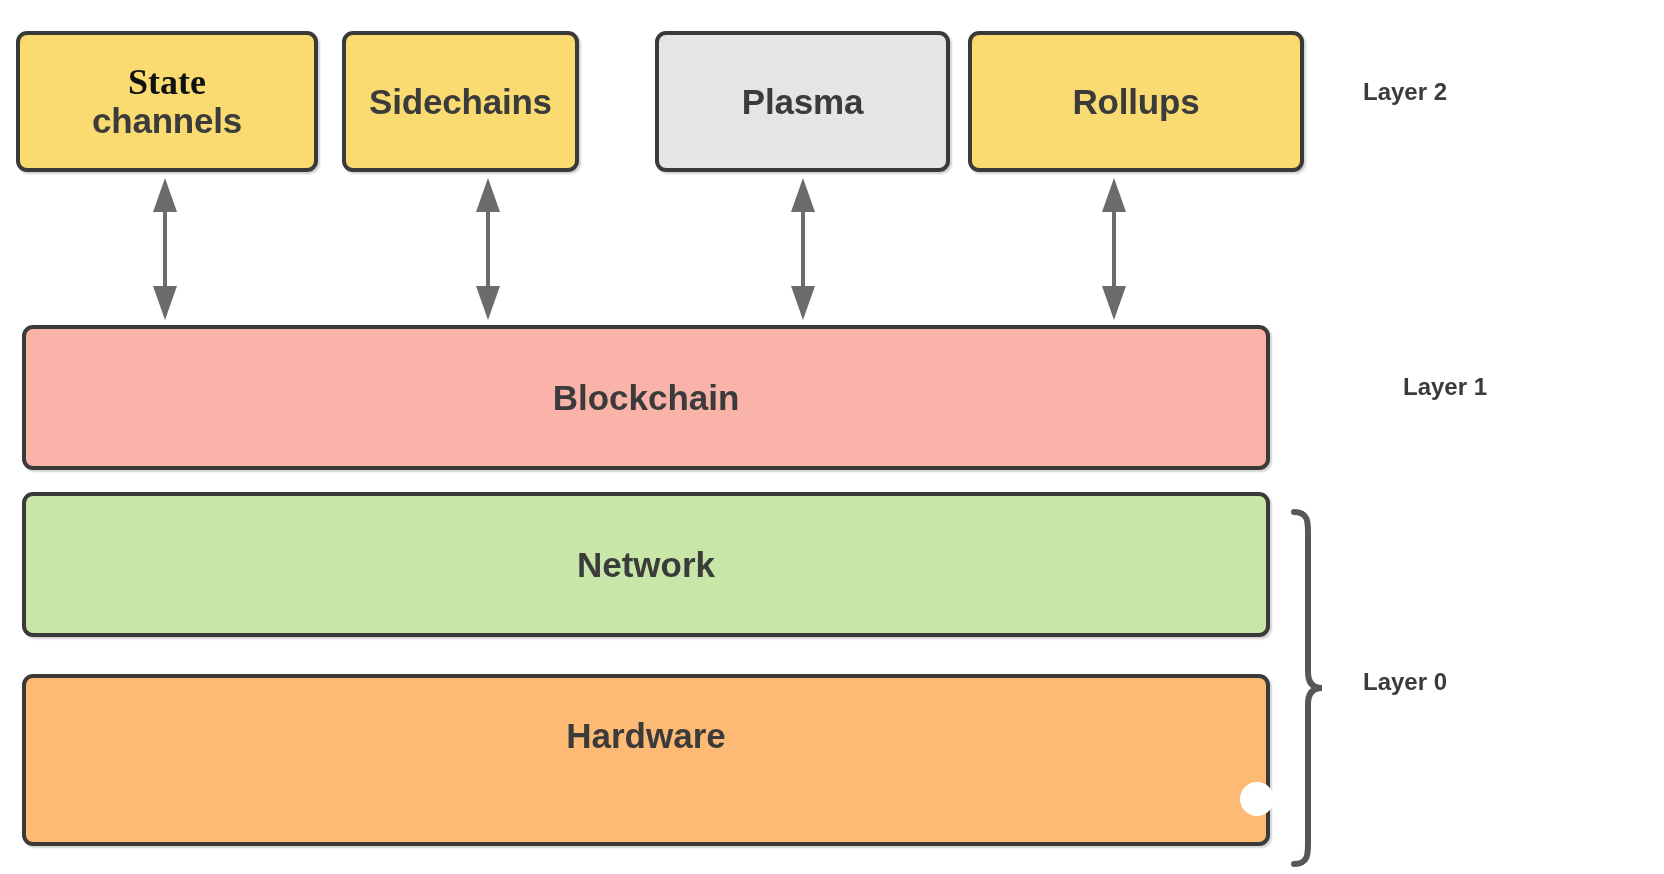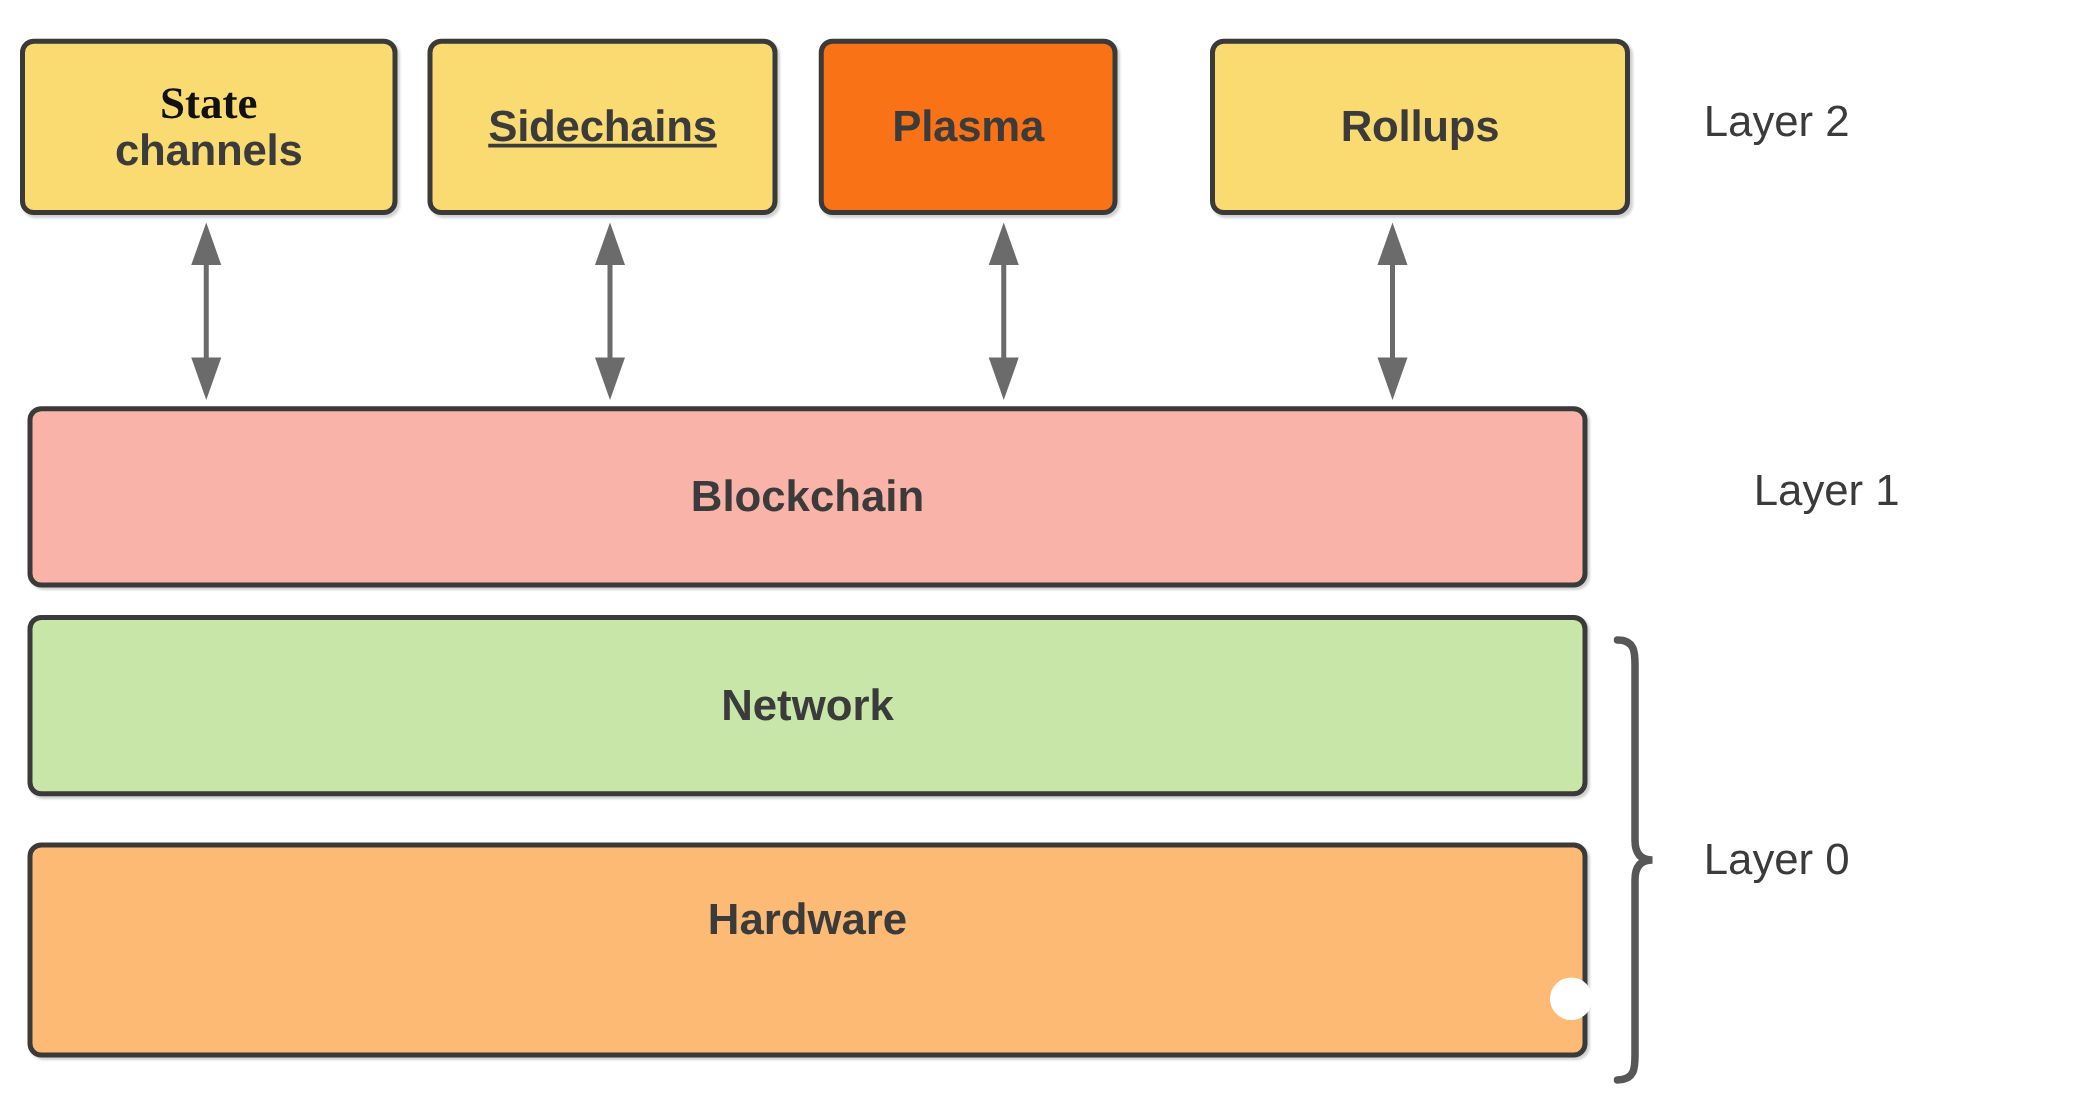--- a/index.html
+++ b/index.html
@@ -76,22 +76,22 @@
     top: 178px;
     height: 142px;
     width: 30px;
     margin-left: -15px;
   }
 
   
   .layer-label {
     position: absolute;
     font-family: "Liberation Sans", sans-serif;
-    font-weight: normal;
-    font-size: 35px;
+    font-weight: bold;
+    font-size: 24px;
     color: #3b3b3b;
     white-space: nowrap;
   }
 
   
   .brace {
     position: absolute;
     left: 1288px;
     top: 508px;
     width: 40px;
@@ -114,25 +114,25 @@
 
 <div id="diagram-root">
 
   <div class="node l2-node" style="left:16px; width:302px; background:#f9db72;">
     <span class="label-stack">
       <span class="serif-line">State</span>
       <span class="sans-line">channels</span>
     </span>
   </div>
 
-  <div class="node l2-node" style="left:342px; width:280px; background:#f9db72;text-decoration:underline;">
+  <div class="node l2-node" style="left:342px; width:237px; background:#f9db72;">
     <span class="sans-line">Sidechains</span>
   </div>
 
-  <div class="node l2-node" style="left:655px; width:239px; background:#f97316;">
+  <div class="node l2-node" style="left:655px; width:295px; background:#e5e5e5;">
     <span class="sans-line">Plasma</span>
   </div>
 
   <div class="node l2-node" style="left:968px; width:336px; background:#f9db72;">
     <span class="sans-line">Rollups</span>
   </div>
 
   <svg class="arrow" style="left:165px;" viewBox="0 0 30 142" xmlns="http://www.w3.org/2000/svg">
     <line x1="15" y1="16" x2="15" y2="126" stroke="#6b6b6b" stroke-width="4"></line>
     <polygon points="15,0 27,34 3,34" fill="#6b6b6b"></polygon>

